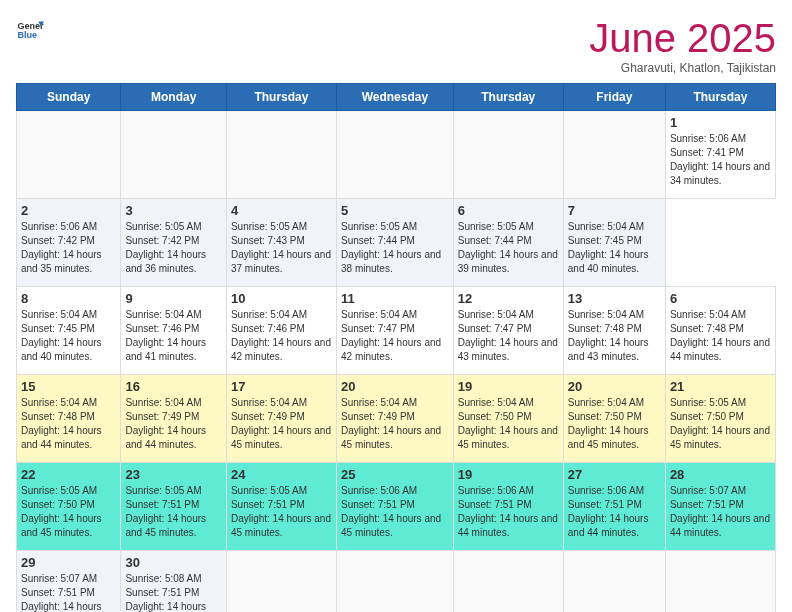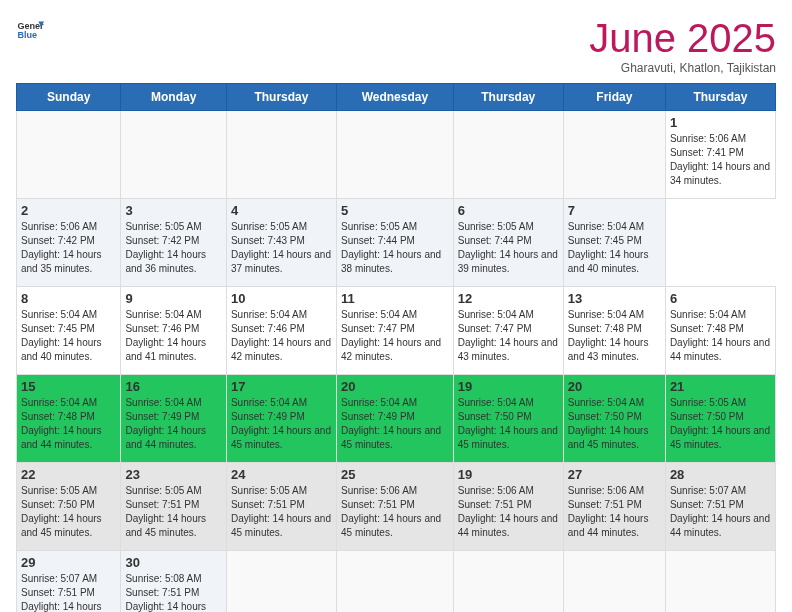--- a/index.html
+++ b/index.html
@@ -170,21 +170,21 @@
         </td>
         <td>
           <span class="day-number">13</span>
           <div class="day-info">Sunrise: 5:04 AM<br>Sunset: 7:48 PM<br>Daylight: 14 hours and 43 minutes.</div>
         </td>
         <td>
           <span class="day-number">6</span>
           <div class="day-info">Sunrise: 5:04 AM<br>Sunset: 7:48 PM<br>Daylight: 14 hours and 44 minutes.</div>
         </td>
       </tr>
-      <tr style="background-color: #22c55e;">
+      <tr style="background-color: #fef9c3;">
         <td>
           <span class="day-number">15</span>
           <div class="day-info">Sunrise: 5:04 AM<br>Sunset: 7:48 PM<br>Daylight: 14 hours and 44 minutes.</div>
         </td>
         <td>
           <span class="day-number">16</span>
           <div class="day-info">Sunrise: 5:04 AM<br>Sunset: 7:49 PM<br>Daylight: 14 hours and 44 minutes.</div>
         </td>
         <td>
           <span class="day-number">17</span>
@@ -200,21 +200,21 @@
         </td>
         <td>
           <span class="day-number">20</span>
           <div class="day-info">Sunrise: 5:04 AM<br>Sunset: 7:50 PM<br>Daylight: 14 hours and 45 minutes.</div>
         </td>
         <td>
           <span class="day-number">21</span>
           <div class="day-info">Sunrise: 5:05 AM<br>Sunset: 7:50 PM<br>Daylight: 14 hours and 45 minutes.</div>
         </td>
       </tr>
-      <tr style="background-color: #e5e5e5;">
+      <tr style="background-color: #5eead4;">
         <td>
           <span class="day-number">22</span>
           <div class="day-info">Sunrise: 5:05 AM<br>Sunset: 7:50 PM<br>Daylight: 14 hours and 45 minutes.</div>
         </td>
         <td>
           <span class="day-number">23</span>
           <div class="day-info">Sunrise: 5:05 AM<br>Sunset: 7:51 PM<br>Daylight: 14 hours and 45 minutes.</div>
         </td>
         <td>
           <span class="day-number">24</span>

